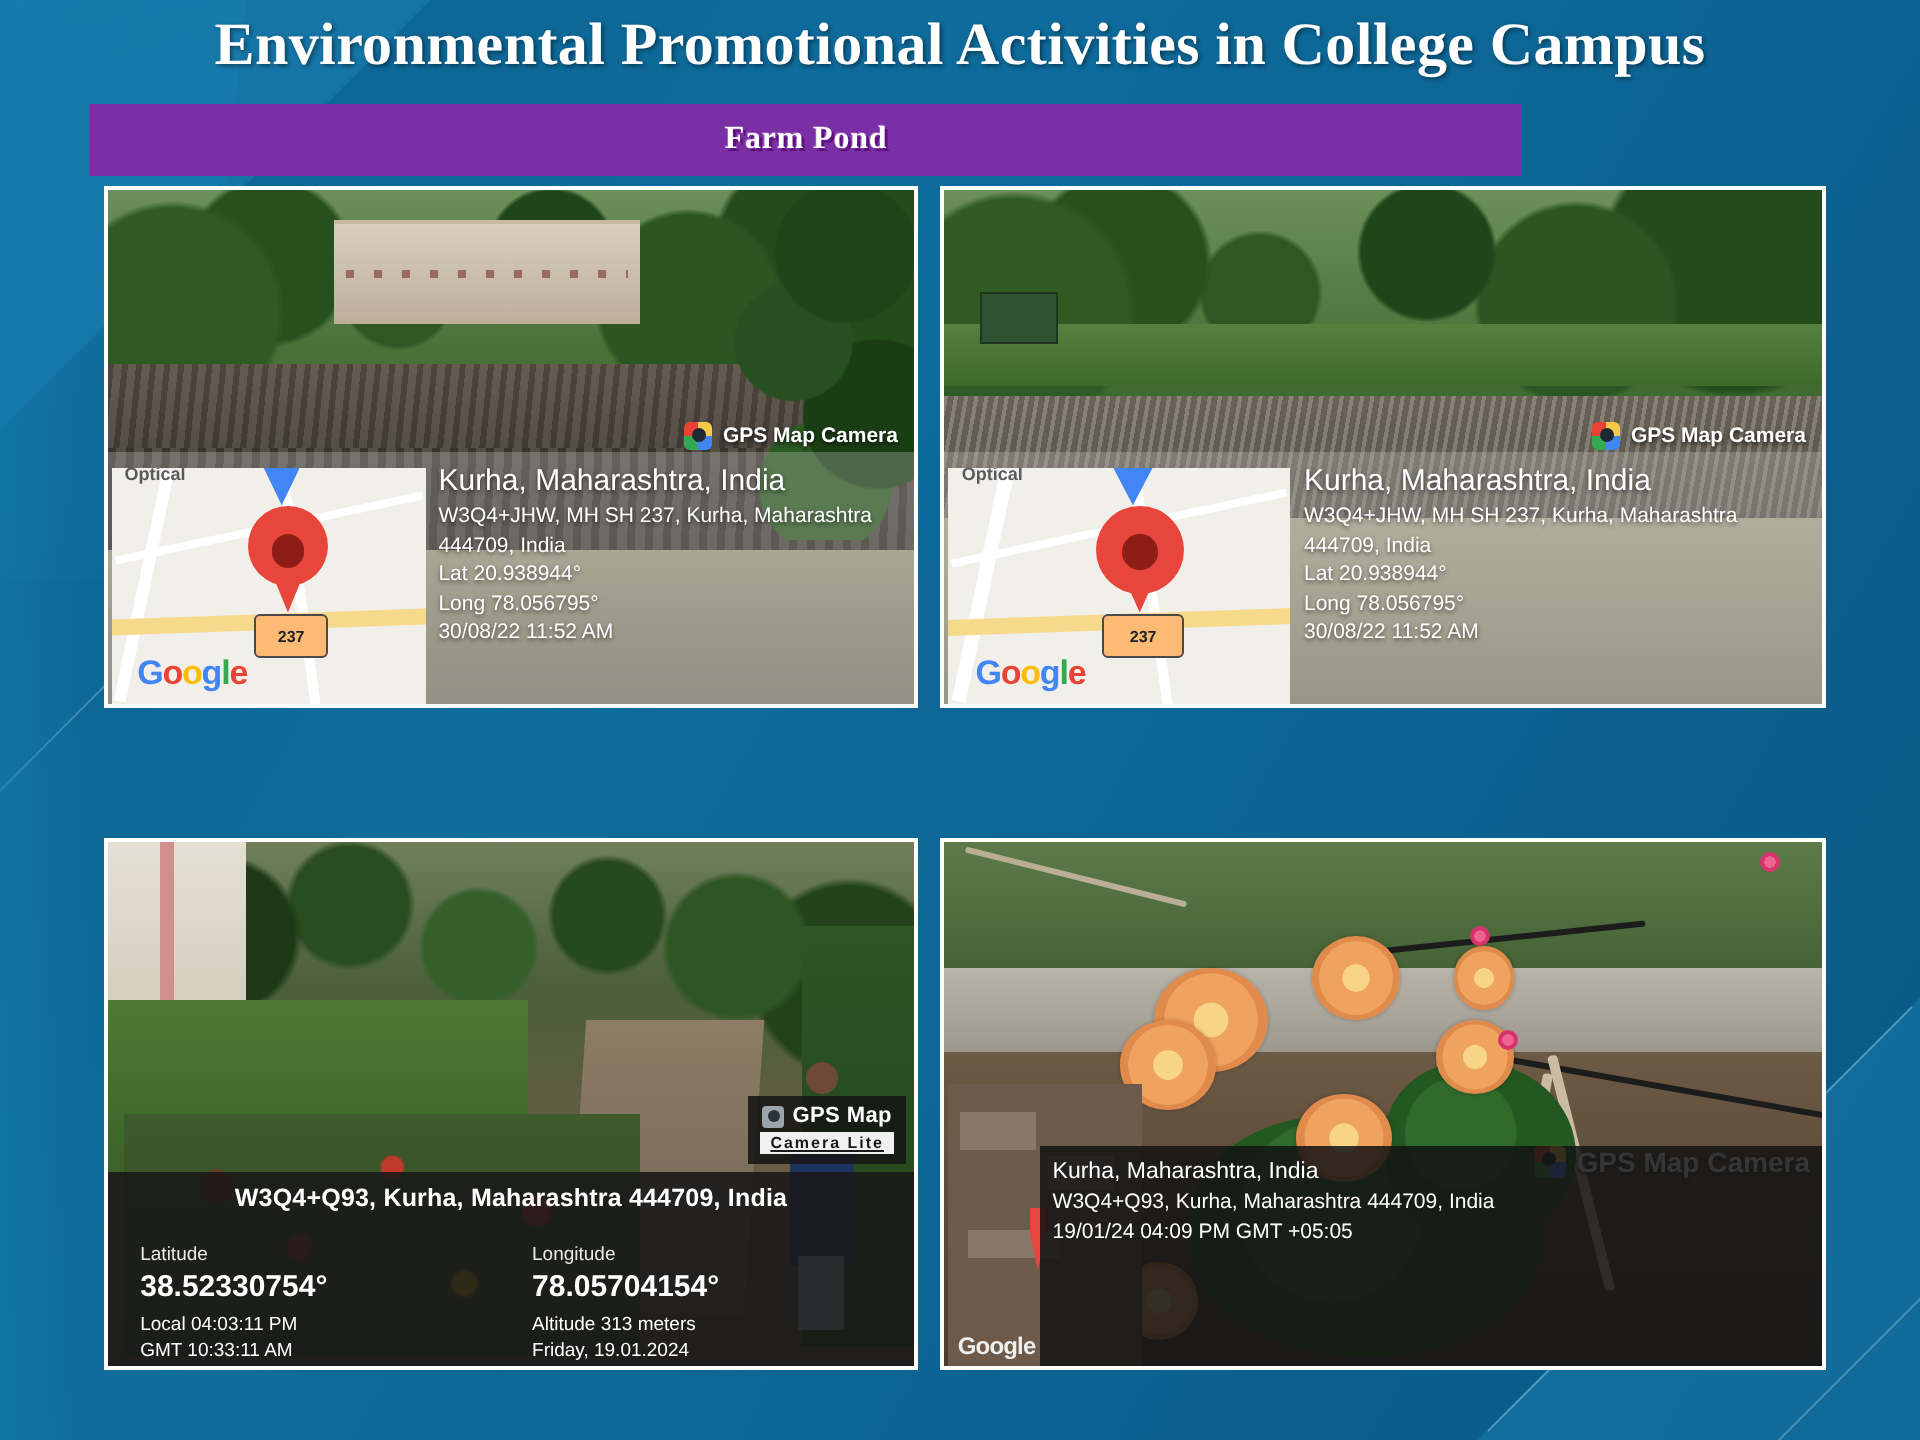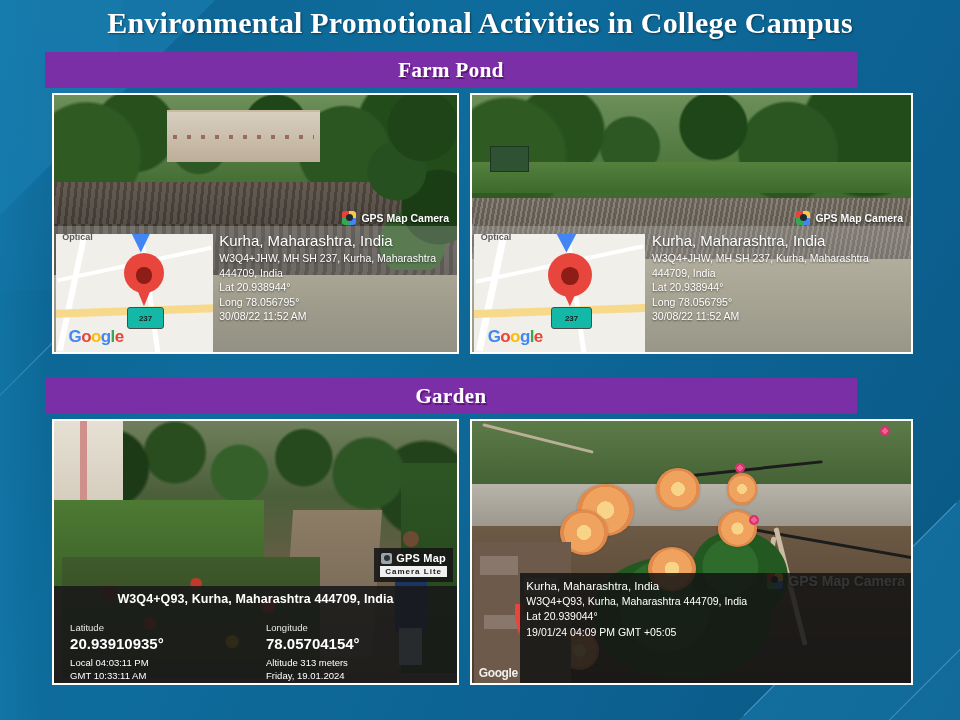--- a/index.html
+++ b/index.html
@@ -61,25 +61,25 @@
     font-weight:bold;
     font-size:30px;
     color:#ffffff;
     letter-spacing:.2px;
     text-shadow:1px 1px 2px rgba(0,0,0,.45);
     white-space:nowrap;
   }
 
   .section-banner {
     position:absolute;
-    left:45px; width:812px; height:36px;
+    left:45px; width:716px; height:36px;
     background:#7b2fa6;
     display:flex; align-items:center; justify-content:center;
     font-family:"Liberation Serif", serif;
-    font-weight:bold; font-size:21px;
+    font-weight:bold; font-size:16px;
     color:#ffffff;
     letter-spacing:.4px;
     text-shadow:1.5px 1.5px 0 rgba(90,10,120,.85), -0.5px -0.5px 0 rgba(255,255,255,.25);
   }
   #banner-farmpond { top:52px; }
   #banner-garden  { top:378px; }
 
   .photo {
     position:absolute;
     border:2px solid #ffffff;
@@ -210,21 +210,21 @@
   .map-thumb .pin .tail {
     position:absolute; left:26%; top:60%; width:48%; height:48%;
     background:#e8453c; clip-path:polygon(0 0,100% 0,50% 100%);
   }
   .map-thumb .arrow-blue {
     position:absolute; left:46%; top:-6%; width:16%; height:22%;
     background:#4285f4; clip-path:polygon(50% 100%, 0 0, 100% 0);
   }
   .map-thumb .shield {
     position:absolute; left:45%; top:62%; width:24%; height:19%;
-    background:#14b8a6; border:1.5px solid #4a4a4a; border-radius:3px;
+    background:#fdba74; border:1.5px solid #4a4a4a; border-radius:3px;
     display:flex; align-items:center; justify-content:center;
     font-size:8px; font-weight:bold; color:#222;
     font-family:"Liberation Sans", sans-serif;
   }
   .map-thumb .glogo {
     position:absolute; left:8%; bottom:4%;
     font-family:"Liberation Sans", sans-serif;
     font-size:17px; font-weight:bold; letter-spacing:-.6px;
   }
   .glogo .c1{color:#4285f4;} .glogo .c2{color:#ea4335;} .glogo .c3{color:#fbbc05;}
@@ -275,21 +275,21 @@
     width:11px; height:11px; border-radius:2px;
     background:#9aa4ad; position:relative;
   }
   .badge-lite .row1 .cam:after{
     content:""; position:absolute; left:2.5px; top:2.5px; width:6px; height:6px;
     border-radius:50%; background:#2b3238;
   }
   .badge-lite .row2 {
     background:#f0f0f0; color:#1a1a1a;
     font-size:8px; font-weight:bold; letter-spacing:1px;
-    padding:1px 5px; width:100%; text-align:center;
+    padding:1px 5px; width:100%; text-align:center;text-decoration:underline;
   }
 
   
   .overlay-c {
     position:absolute; left:11%; bottom:0; right:0; height:42%;
     background:rgba(20,20,20,.86);
     color:#fff;
     padding:5px 0 0 6px;
   }
   .overlay-c .l1 { font-size:11.5px; line-height:16px; font-weight:normal; }
@@ -496,23 +496,20 @@
         <div class="l1">Kurha, Maharashtra, India</div>
         <div class="ln">W3Q4+JHW, MH SH 237, Kurha, Maharashtra</div>
         <div class="ln">444709, India</div>
         <div class="ln">Lat 20.938944°</div>
         <div class="ln">Long 78.056795°</div>
         <div class="ln">30/08/22 11:52 AM</div>
       </div>
     </div>
   </div>
 
-  <div class="section-banner" id="banner-garden">
-    <span>Garden</span>
-  </div>
 
   <div class="photo" id="photo-garden-left">
     <div class="scene">
       <div class="garden-bg"></div>
       <div class="wall-left"></div>
       <div class="lawn"></div>
       <div class="path"></div>
       <div class="bed"></div>
       <div class="flowerbed-right"></div>
       <div class="person">
@@ -528,21 +525,21 @@
         <span>GPS Map</span>
       </div>
       <div class="row2">Camera Lite</div>
     </div>
 
     <div class="overlay-b">
       <div class="plus">W3Q4+Q93, Kurha, Maharashtra 444709, India</div>
       <div class="grid">
         <div class="col">
           <div class="cap">Latitude</div>
-          <div class="big">20.93910935°</div>
+          <div class="big">38.52330754°</div>
           <div class="sm">Local 04:03:11 PM</div>
           <div class="sm">GMT 10:33:11 AM</div>
         </div>
         <div class="col">
           <div class="cap">Longitude</div>
           <div class="big">78.05704154°</div>
           <div class="sm">Altitude 313 meters</div>
           <div class="sm">Friday, 19.01.2024</div>
         </div>
       </div>
@@ -586,18 +583,17 @@
       <div class="blk" style="left:6%; top:10%; width:40%; height:14%;"></div>
       <div class="blk" style="left:52%; top:26%; width:34%; height:12%;"></div>
       <div class="blk" style="left:10%; top:52%; width:48%; height:10%;"></div>
       <div class="pinc"></div>
       <div class="glogo2">Google</div>
     </div>
 
     <div class="overlay-c">
       <div class="l1">Kurha, Maharashtra, India</div>
       <div class="ln">W3Q4+Q93, Kurha, Maharashtra 444709, India</div>
-      <div class="ln">Lat 20.939044°</div>
       <div class="ln">19/01/24 04:09 PM GMT +05:05</div>
     </div>
   </div>
 
 </div>
 
 </body></html>

